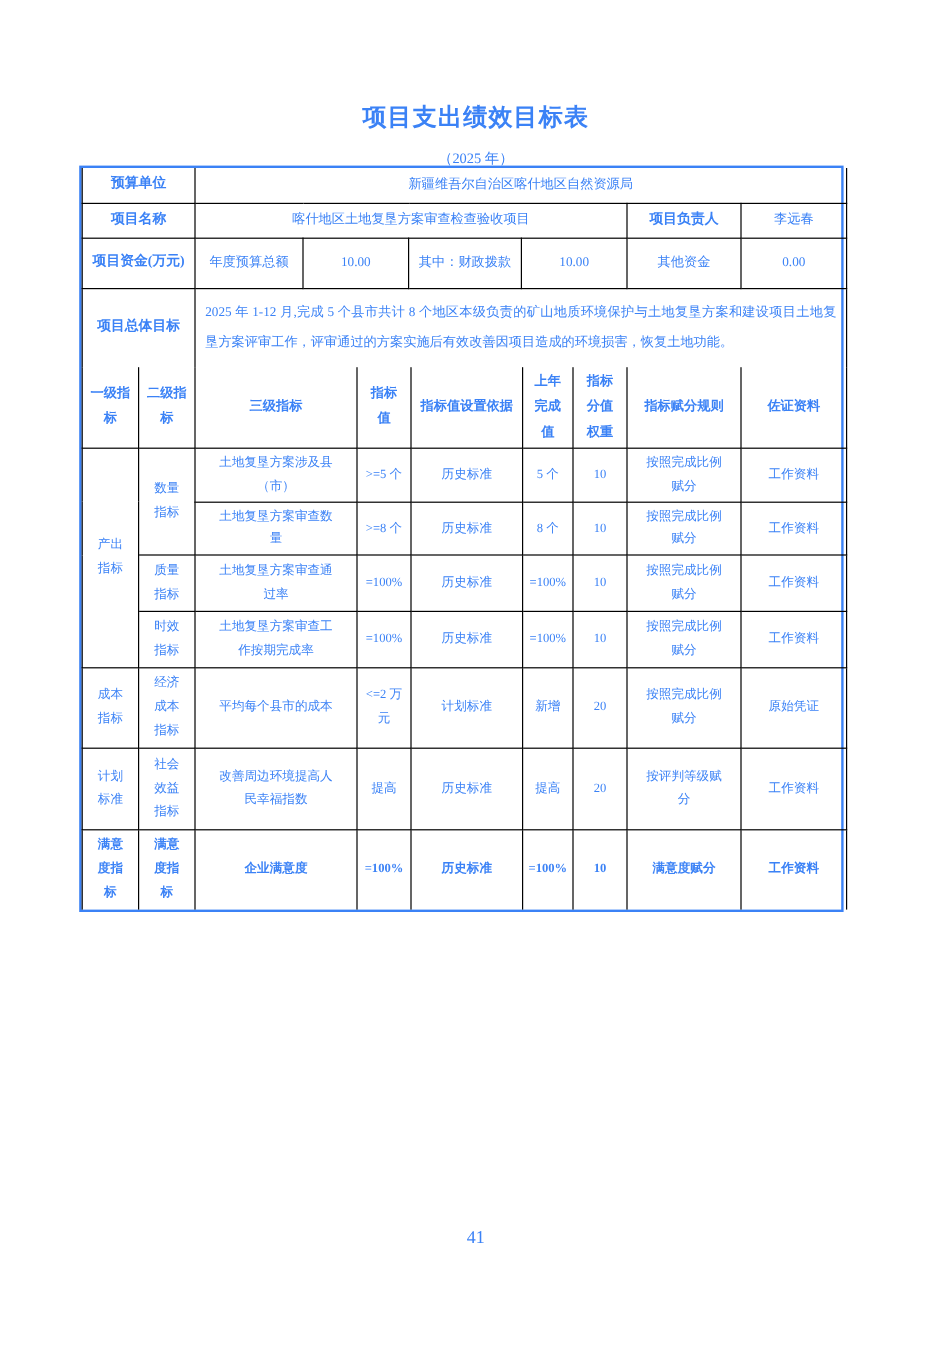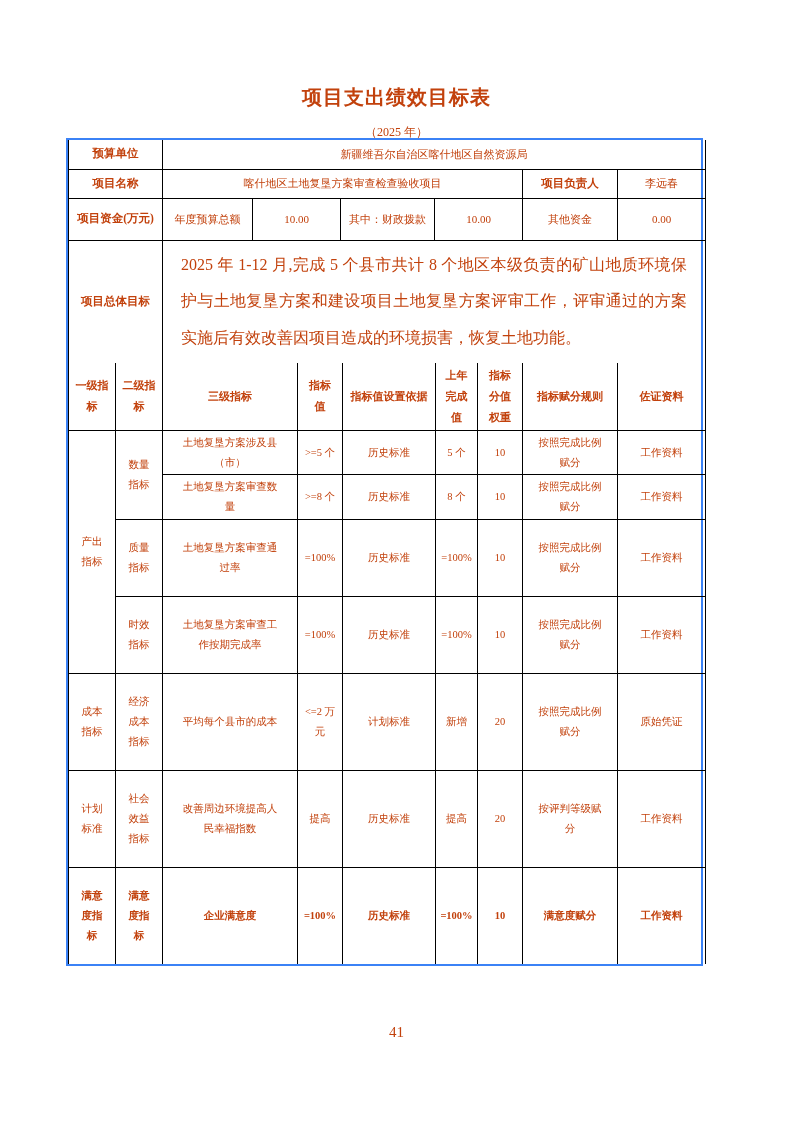--- a/index.html
+++ b/index.html
@@ -3,21 +3,21 @@
 <meta charset="utf-8">
 <style>
   * { margin: 0; padding: 0; box-sizing: border-box; }
   html, body { background: #ffffff; }
   .page {
     position: relative;
     width: 793px;
     height: 1122px;
     margin: 0 auto;
     background: #ffffff;
-    color: #c2410c;
+    color: #3b82f6;
     font-family: "Liberation Serif", serif;
   }
   .doc-title {
     padding-top: 84px;
     text-align: center;
     font-size: 20px;
     font-weight: bold;
     letter-spacing: 1px;
   }
   .doc-subtitle {
@@ -49,31 +49,31 @@
     overflow: hidden;
   }
   #infoTable tr:first-child > * { border-top: 0; }
   #infoTable tr:last-child > * { border-bottom: 0; }
   #indTable tr:first-child > * { border-top: 0; }
   #indTable tr:last-child > * { border-bottom: 0; font-weight: bold; }
   .lbl { font-weight: bold; font-size: 11.5px; }
   .val { font-size: 11px; }
   .goal {
     text-align: justify;
-    padding: 6px 18px;
-    font-size: 16px;
+    padding: 6px 8px;
+    font-size: 11px;
     line-height: 2.3;
   }
   #indTable th {
     font-weight: bold;
     font-size: 11px;
     line-height: 1.9;
     padding: 2px 6px;
   }
-  .c12 { padding: 18px 11px; }
+  .c12 { padding: 3px 11px; }
   .c3  { padding: 2px 18px; }
   .rule-cell { padding: 2px 11px; }
   .page-number {
     position: absolute;
     top: 1024px;
     left: 0;
     width: 100%;
     text-align: center;
     font-size: 15px;
     font-family: Liberation Serif, serif;

